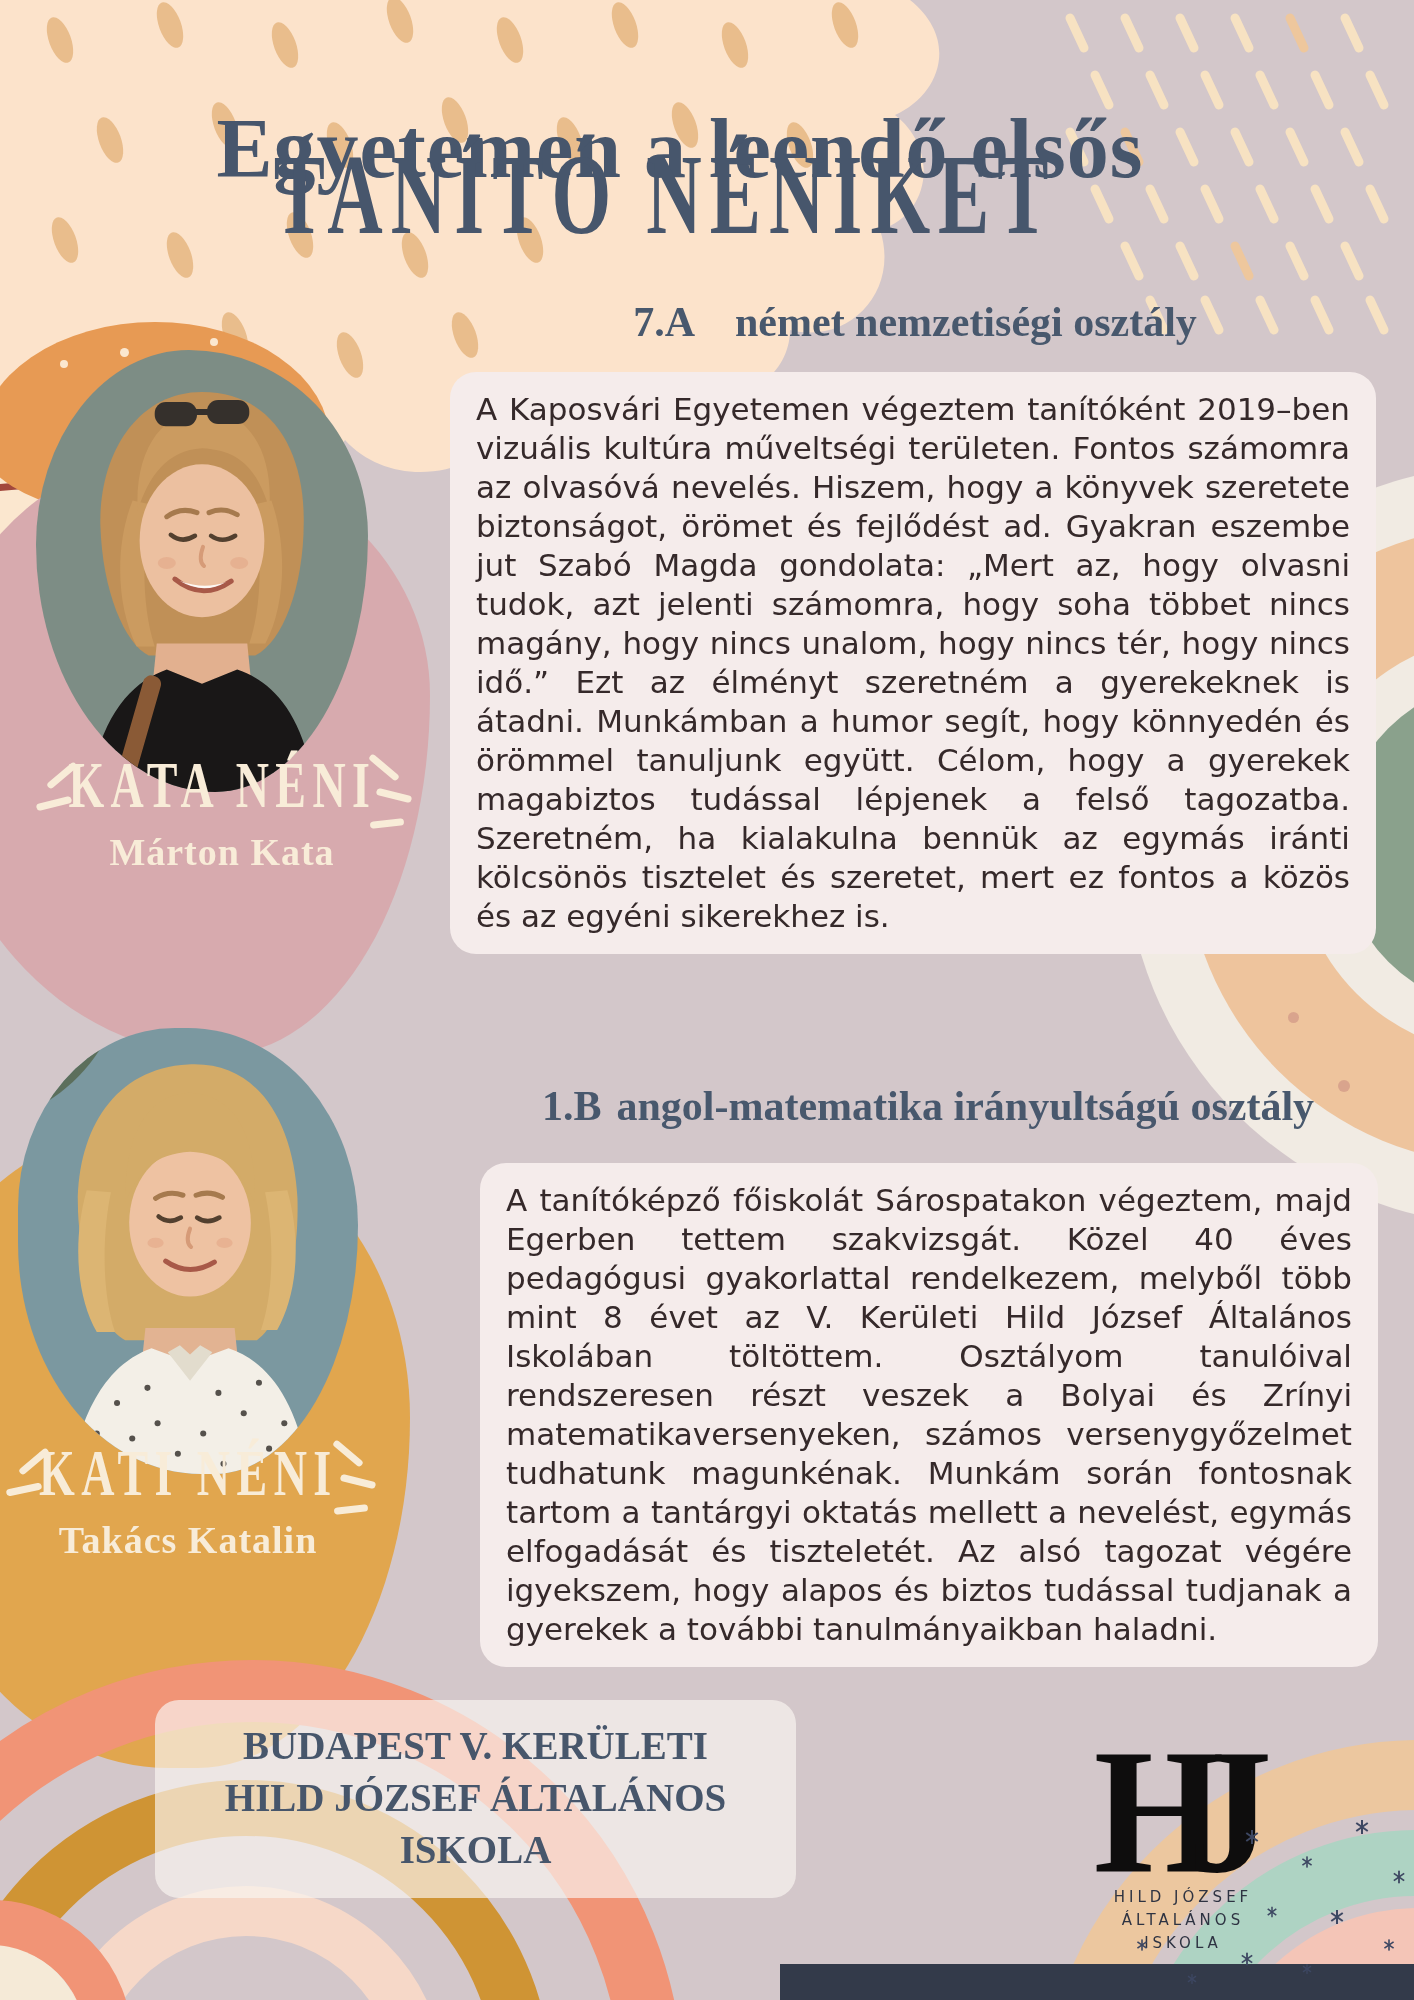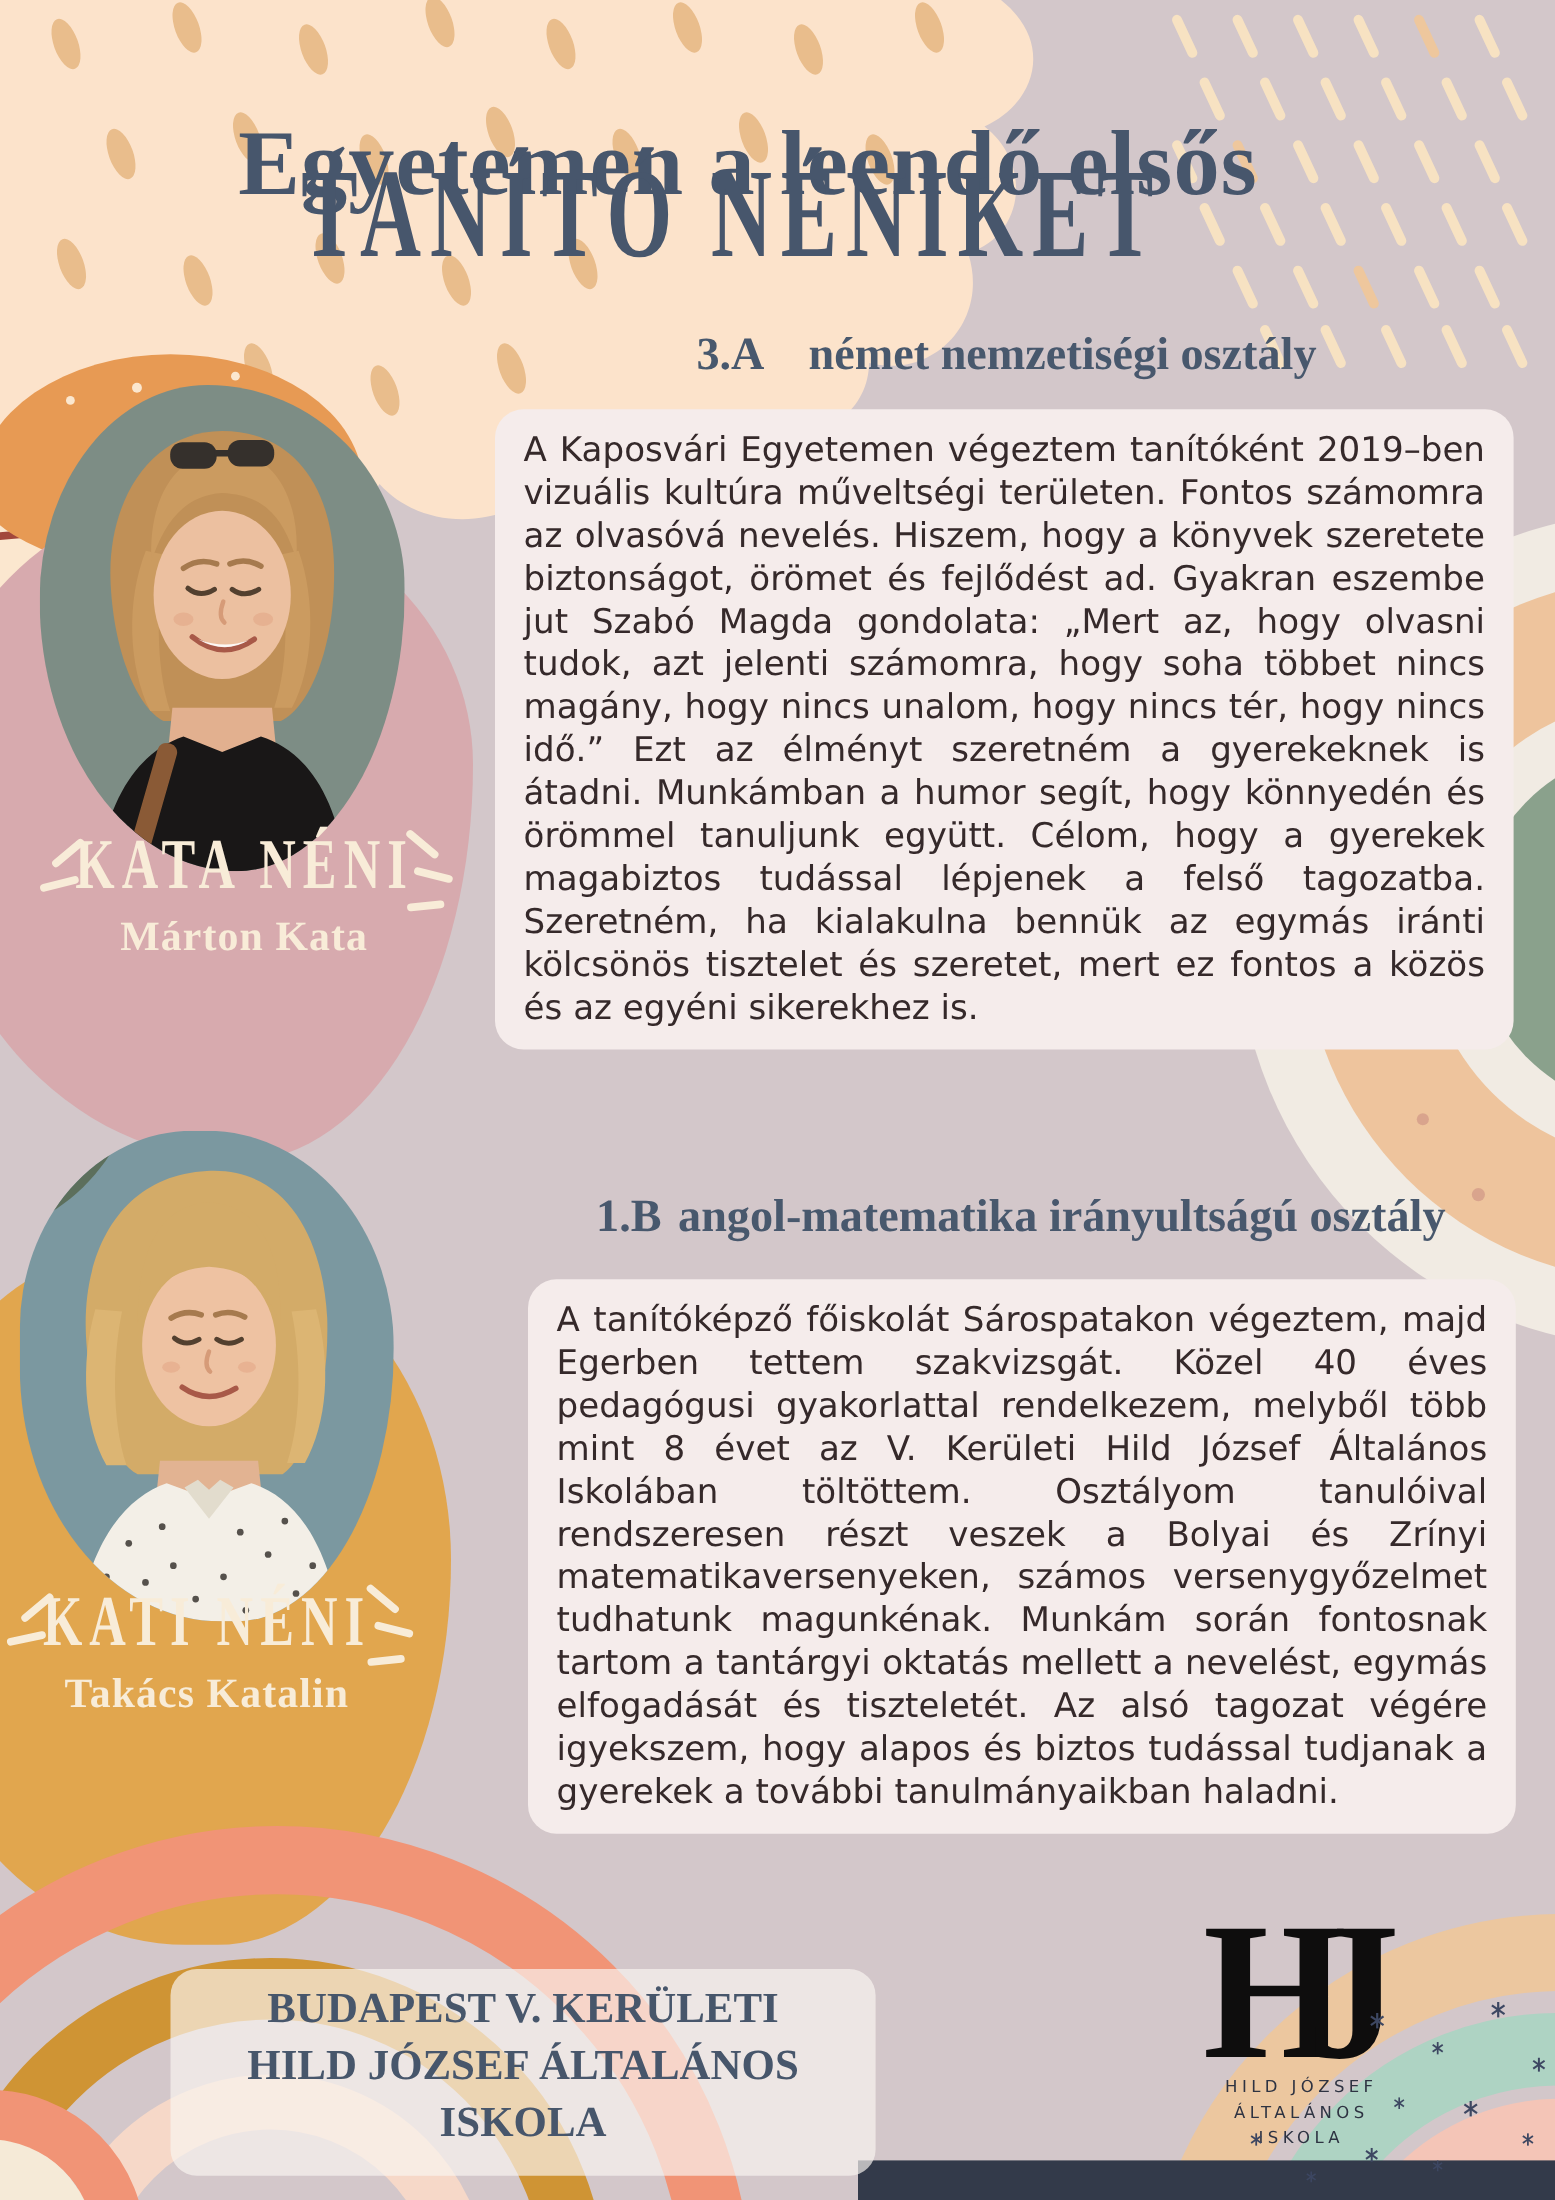--- a/index.html
+++ b/index.html
@@ -28,22 +28,22 @@
   .blob-a{border-radius:46% 54% 46% 54% / 44% 42% 58% 56%;}
   .blob-b{border-radius:48% 52% 44% 56% / 42% 46% 58% 54%;}
 
   .name-wrap{position:absolute;text-align:center;color:#f8ecd8;}
   .nick{display:inline-block;font-family:"Liberation Serif",serif;font-weight:700;
         font-size:50px;letter-spacing:7px;transform:scale(.92,1.3);}
   .fullname{margin-top:16px;font-family:"Liberation Serif",serif;font-weight:700;
             font-size:38px;letter-spacing:1px;}
   .ray{position:absolute;background:#f8ecd8;height:7px;border-radius:4px;}
 
-  .footer-card{position:absolute;left:155px;top:1790px;width:625px;
-               background:rgba(249,244,240,.68);border-radius:24px;padding:10px 8px 22px;
+  .footer-card{position:absolute;left:155px;top:1700px;width:625px;
+               background:rgba(249,244,240,.68);border-radius:24px;padding:20px 8px 22px;
                text-align:center;font-family:"Liberation Serif",serif;font-weight:700;
                font-size:39px;line-height:52px;color:#47566b;}
 
   .logo{position:absolute;left:1048px;top:1736px;width:270px;text-align:center;}
   .monogram{font-family:"Liberation Serif",serif;font-weight:700;font-size:168px;
             line-height:150px;letter-spacing:-36px;padding-right:36px;color:#0e0d0d;
             transform:scaleY(1.06);}
   .logo-caption{font-family:"DejaVu Sans",sans-serif;font-size:15px;letter-spacing:4px;
                 line-height:23px;color:#2e3342;}
 
@@ -206,21 +206,21 @@
     <span class="ray" style="left:0;top:16px;width:36px;transform:rotate(-40deg)"></span>
     <span class="ray" style="left:-8px;top:44px;width:36px;transform:rotate(-14deg)"></span>
     <span class="ray" style="left:322px;top:8px;width:36px;transform:rotate(40deg)"></span>
     <span class="ray" style="left:332px;top:36px;width:36px;transform:rotate(14deg)"></span>
     <span class="ray" style="left:326px;top:64px;width:34px;transform:rotate(-6deg)"></span>
     <div class="nick">KATA NÉNI</div>
     <div class="fullname">Márton Kata</div>
   </div>
 
   <div class="sec-head" style="left:460px;top:298px;width:910px">
-    <span>3.A</span>
+    <span>7.A</span>
     <span>német nemzetiségi osztály</span>
   </div>
   <div class="bio-box" style="left:450px;top:372px;width:926px">
     <p>A Kaposvári Egyetemen végeztem  tanítóként 2019–ben vizuális kultúra műveltségi területen. Fontos számomra az olvasóvá nevelés. Hiszem, hogy a könyvek szeretete biztonságot, örömet és fejlődést ad. Gyakran eszembe jut Szabó Magda gondolata: „Mert az, hogy olvasni tudok, azt jelenti számomra, hogy soha többet nincs magány, hogy nincs unalom, hogy nincs tér, hogy nincs idő.” Ezt az élményt szeretném a gyerekeknek is átadni. Munkámban a  humor segít, hogy könnyedén és örömmel tanuljunk együtt. Célom, hogy a gyerekek magabiztos tudással lépjenek a felső tagozatba. Szeretném, ha kialakulna bennük az egymás iránti kölcsönös tisztelet és szeretet, mert ez fontos a közös és az egyéni sikerekhez is.</p>
   </div>
 
   <div class="photo-blob blob-b" style="left:18px;top:1028px;width:340px;height:446px">
     <svg viewBox="0 0 340 440" preserveAspectRatio="xMidYMid slice">
       <rect width="340" height="440" fill="#7b98a0"></rect>
       <path d="M0,0 L95,0 C75,42 42,72 0,88 Z" fill="#5c6f5c"></path>

